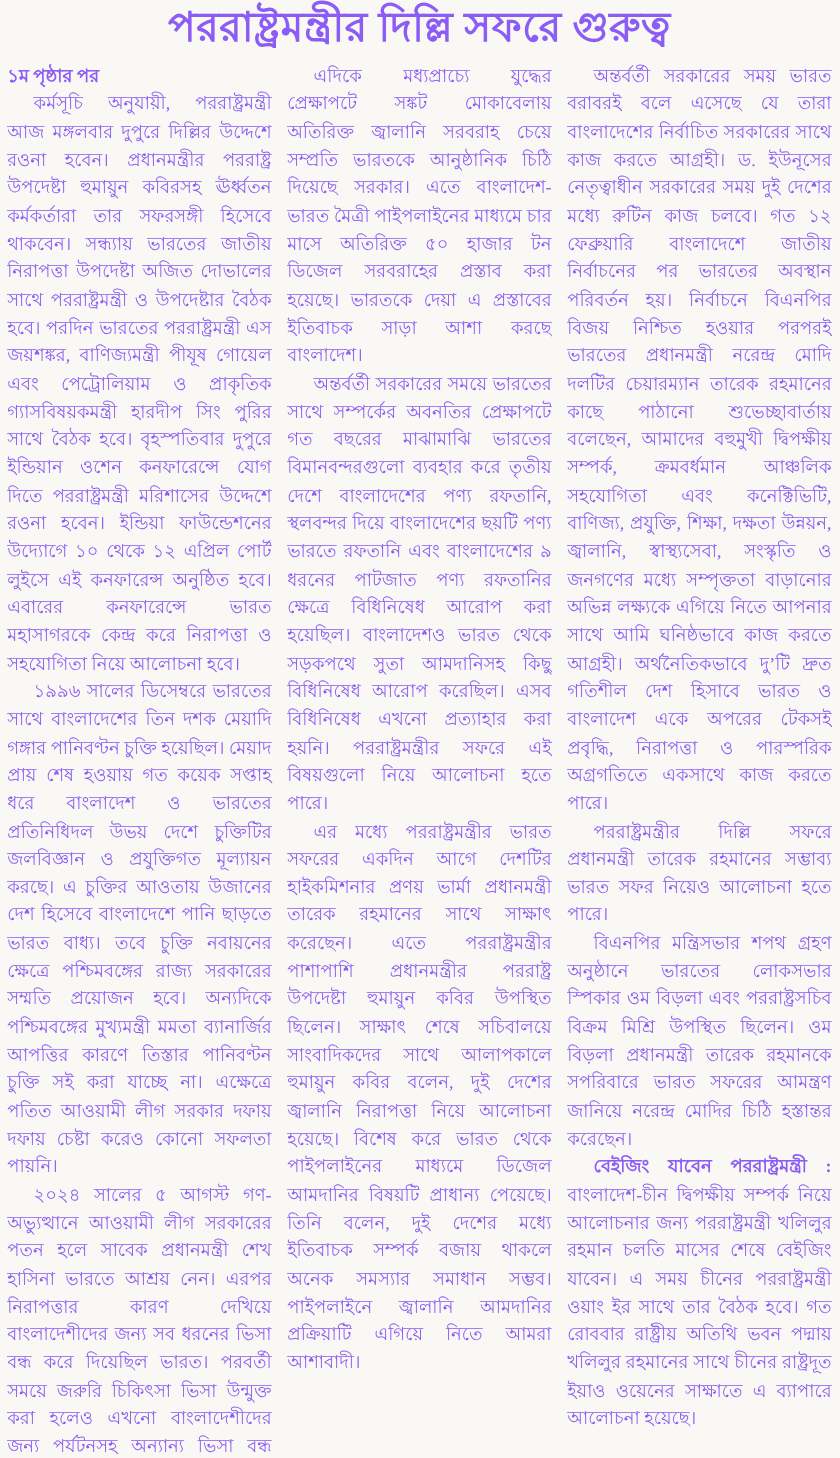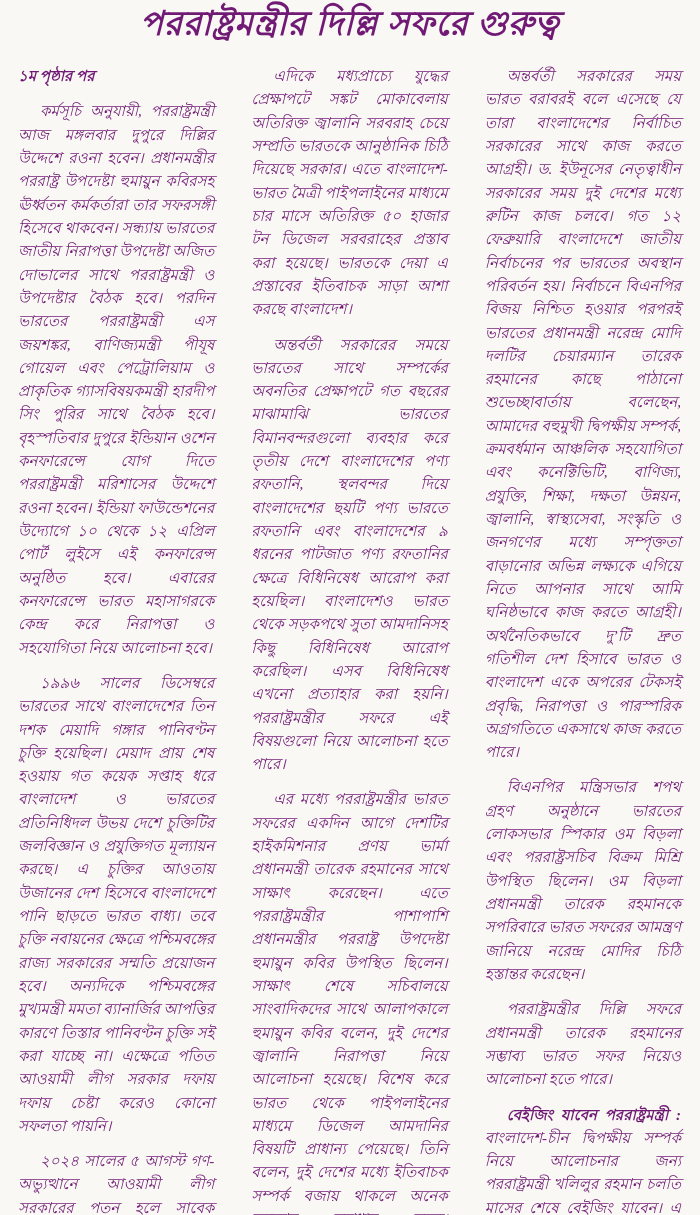--- a/index.html
+++ b/index.html
@@ -6,26 +6,25 @@
     margin: 0;
     padding: 0;
     background: #e8e6e1;
   }
   .page {
     position: relative;
     width: 700px;
     height: 1215px;
     margin: 0 auto;
     background: #f9f8f4;
-    color: #701a75;
+    color: #8b5cf6;
     font-family: "Liberation Serif", "DejaVu Serif", serif;
     box-sizing: border-box;
     padding: 4px 7px 6px 6px;
     overflow: hidden;
-    font-style: italic;
   }
   .headline {
     margin: 0 0 10px 0;
     text-align: center;
     font-size: 34px;
     line-height: 1.15;
     font-weight: 700;
     letter-spacing: 0.5px;
   }
   .columns {
@@ -33,21 +32,21 @@
     gap: 13px;
     align-items: flex-start;
   }
   .col {
     flex: 1 1 0;
     font-size: 15px;
     line-height: 1.555;
     text-align: justify;
   }
   .col p {
-    margin: 12px;
+    margin: 0;
     text-indent: 22px;
     word-break: break-word;
   }
   .col p.noindent {
     text-indent: 0;
   }
   .bold {
     font-weight: 700;
   }
 </style>
@@ -69,22 +68,22 @@
 
     <div class="col">
       <p>এদিকে মধ্যপ্রাচ্যে যুদ্ধের প্রেক্ষাপটে সঙ্কট মোকাবেলায় অতিরিক্ত জ্বালানি সরবরাহ চেয়ে সম্প্রতি ভারতকে আনুষ্ঠানিক চিঠি দিয়েছে সরকার। এতে বাংলাদেশ-ভারত মৈত্রী পাইপলাইনের মাধ্যমে চার মাসে অতিরিক্ত ৫০ হাজার টন ডিজেল সরবরাহের প্রস্তাব করা হয়েছে। ভারতকে দেয়া এ প্রস্তাবের ইতিবাচক সাড়া আশা করছে বাংলাদেশ।</p>
       <p>অন্তর্বর্তী সরকারের সময়ে ভারতের সাথে সম্পর্কের অবনতির প্রেক্ষাপটে গত বছরের মাঝামাঝি ভারতের বিমানবন্দরগুলো ব্যবহার করে তৃতীয় দেশে বাংলাদেশের পণ্য রফতানি, স্থলবন্দর দিয়ে বাংলাদেশের ছয়টি পণ্য ভারতে রফতানি এবং বাংলাদেশের ৯ ধরনের পাটজাত পণ্য রফতানির ক্ষেত্রে বিধিনিষেধ আরোপ করা হয়েছিল। বাংলাদেশও ভারত থেকে সড়কপথে সুতা আমদানিসহ কিছু বিধিনিষেধ আরোপ করেছিল। এসব বিধিনিষেধ এখনো প্রত্যাহার করা হয়নি। পররাষ্ট্রমন্ত্রীর সফরে এই বিষয়গুলো নিয়ে আলোচনা হতে পারে।</p>
       <p>এর মধ্যে পররাষ্ট্রমন্ত্রীর ভারত সফরের একদিন আগে দেশটির হাইকমিশনার প্রণয় ভার্মা প্রধানমন্ত্রী তারেক রহমানের সাথে সাক্ষাৎ করেছেন। এতে পররাষ্ট্রমন্ত্রীর পাশাপাশি প্রধানমন্ত্রীর পররাষ্ট্র উপদেষ্টা হুমায়ুন কবির উপস্থিত ছিলেন। সাক্ষাৎ শেষে সচিবালয়ে সাংবাদিকদের সাথে আলাপকালে হুমায়ুন কবির বলেন, দুই দেশের জ্বালানি নিরাপত্তা নিয়ে আলোচনা হয়েছে। বিশেষ করে ভারত থেকে পাইপলাইনের মাধ্যমে ডিজেল আমদানির বিষয়টি প্রাধান্য পেয়েছে। তিনি বলেন, দুই দেশের মধ্যে ইতিবাচক সম্পর্ক বজায় থাকলে অনেক সমস্যার সমাধান সম্ভব। পাইপলাইনে জ্বালানি আমদানির প্রক্রিয়াটি এগিয়ে নিতে আমরা আশাবাদী।</p>
 
     </div>
 
     <div class="col">
       <p>অন্তর্বর্তী সরকারের সময় ভারত বরাবরই বলে এসেছে যে তারা বাংলাদেশের নির্বাচিত সরকারের সাথে কাজ করতে আগ্রহী। ড. ইউনূসের নেতৃত্বাধীন সরকারের সময় দুই দেশের মধ্যে রুটিন কাজ চলবে। গত ১২ ফেব্রুয়ারি বাংলাদেশে জাতীয় নির্বাচনের পর ভারতের অবস্থান পরিবর্তন হয়। নির্বাচনে বিএনপির বিজয় নিশ্চিত হওয়ার পরপরই ভারতের প্রধানমন্ত্রী নরেন্দ্র মোদি দলটির চেয়ারম্যান তারেক রহমানের কাছে পাঠানো শুভেচ্ছাবার্তায় বলেছেন, আমাদের বহুমুখী দ্বিপক্ষীয় সম্পর্ক, ক্রমবর্ধমান আঞ্চলিক সহযোগিতা এবং কনেক্টিভিটি, বাণিজ্য, প্রযুক্তি, শিক্ষা, দক্ষতা উন্নয়ন, জ্বালানি, স্বাস্থ্যসেবা, সংস্কৃতি ও জনগণের মধ্যে সম্পৃক্ততা বাড়ানোর অভিন্ন লক্ষ্যকে এগিয়ে নিতে আপনার সাথে আমি ঘনিষ্ঠভাবে কাজ করতে আগ্রহী। অর্থনৈতিকভাবে দু’টি দ্রুত গতিশীল দেশ হিসাবে ভারত ও বাংলাদেশ একে অপরের টেকসই প্রবৃদ্ধি, নিরাপত্তা ও পারস্পরিক অগ্রগতিতে একসাথে কাজ করতে পারে।</p>
+      <p>পররাষ্ট্রমন্ত্রীর দিল্লি সফরে প্রধানমন্ত্রী তারেক রহমানের সম্ভাব্য ভারত সফর নিয়েও আলোচনা হতে পারে।</p>
       <p>বিএনপির মন্ত্রিসভার শপথ গ্রহণ অনুষ্ঠানে ভারতের লোকসভার স্পিকার ওম বিড়লা এবং পররাষ্ট্রসচিব বিক্রম মিশ্রি উপস্থিত ছিলেন। ওম বিড়লা প্রধানমন্ত্রী তারেক রহমানকে সপরিবারে ভারত সফরের আমন্ত্রণ জানিয়ে নরেন্দ্র মোদির চিঠি হস্তান্তর করেছেন।</p>
-      <p>পররাষ্ট্রমন্ত্রীর দিল্লি সফরে প্রধানমন্ত্রী তারেক রহমানের সম্ভাব্য ভারত সফর নিয়েও আলোচনা হতে পারে।</p>
       <p>
         <span class="bold">বেইজিং যাবেন পররাষ্ট্রমন্ত্রী :</span>
         <span>বাংলাদেশ-চীন দ্বিপক্ষীয় সম্পর্ক নিয়ে আলোচনার জন্য পররাষ্ট্রমন্ত্রী খলিলুর রহমান চলতি মাসের শেষে বেইজিং যাবেন। এ সময় চীনের পররাষ্ট্রমন্ত্রী ওয়াং ইর সাথে তার বৈঠক হবে। গত রোববার রাষ্ট্রীয় অতিথি ভবন পদ্মায় খলিলুর রহমানের সাথে চীনের রাষ্ট্রদূত ইয়াও ওয়েনের সাক্ষাতে এ ব্যাপারে আলোচনা হয়েছে।</span>
       </p>
     </div>
 
   </div>
 </div>
 
 </body></html>

